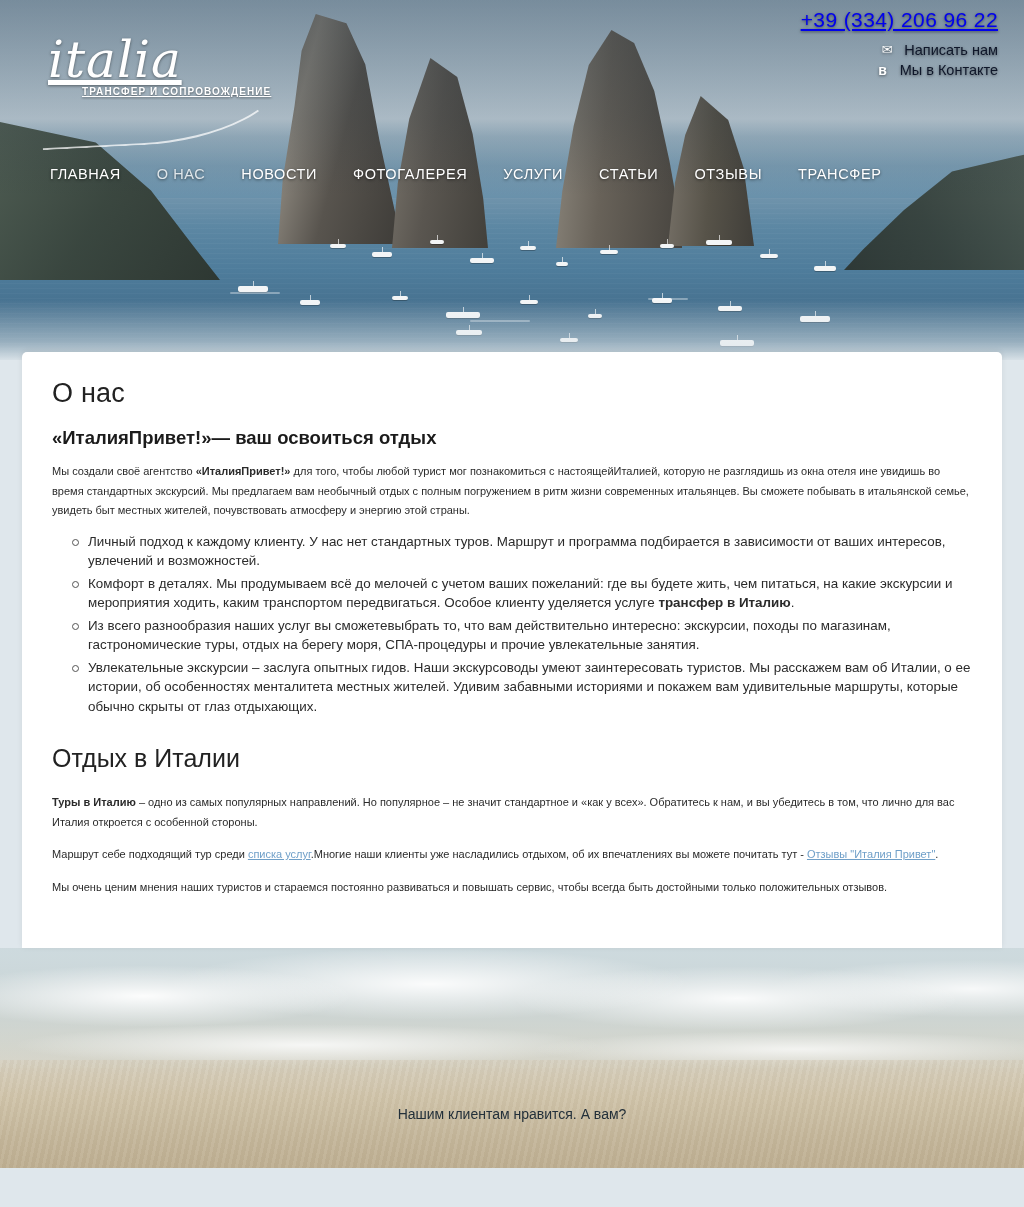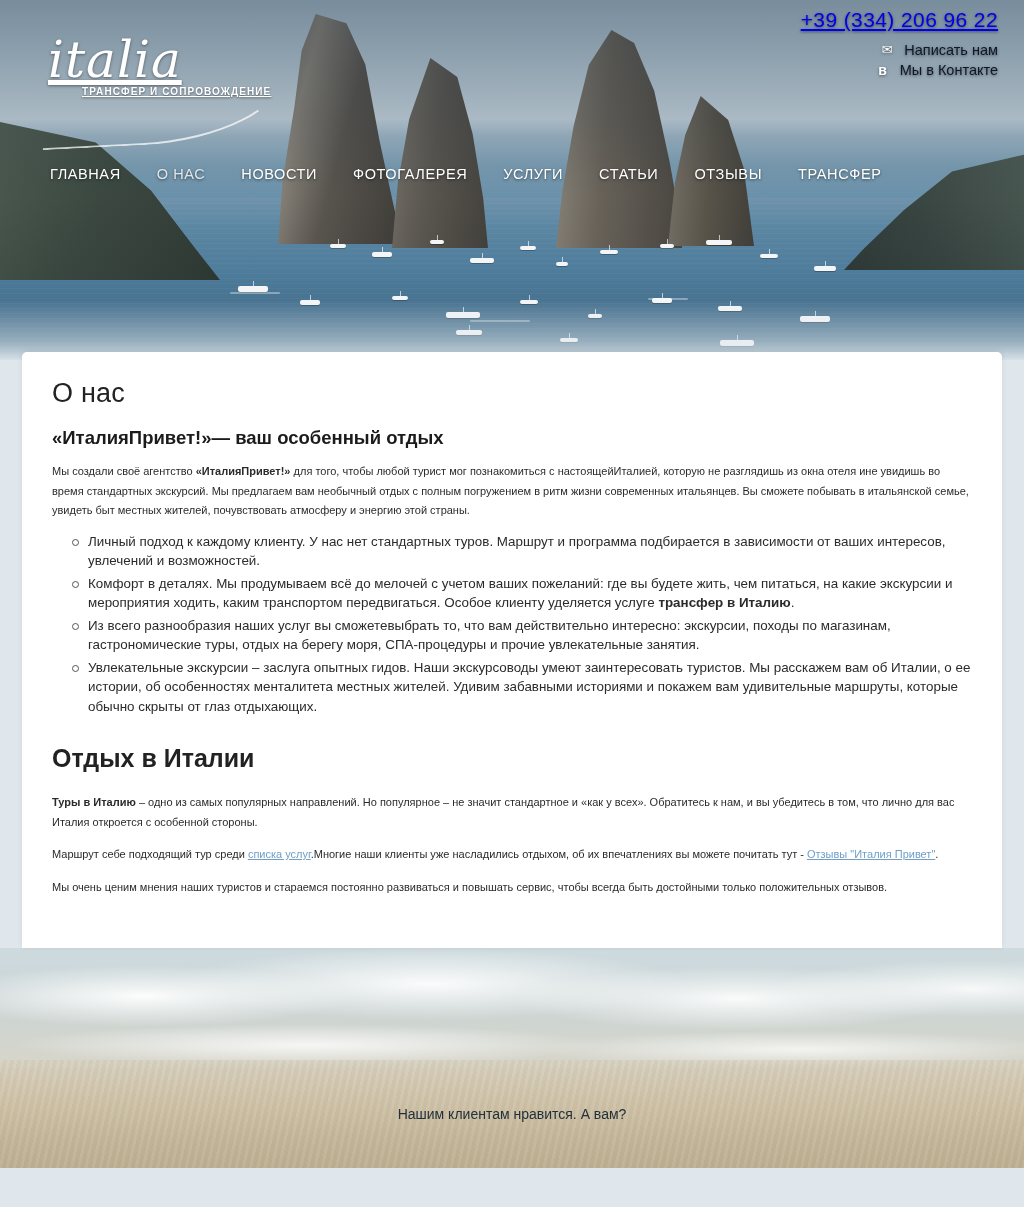--- a/index.html
+++ b/index.html
@@ -239,21 +239,21 @@
     letter-spacing: .2px;
   }
   .content h2 {
     font-size: 18.5px;
     font-weight: bold;
     color: #1b1b1b;
     margin: 0 0 12px 0;
   }
   .content h3.section {
     font-size: 25px;
-    font-weight: bold;
+    font-weight: normal;
     color: #222;
     margin: 28px 0 20px 0;
   }
   .content p {
     font-size: 11px;
     line-height: 19.5px;
     color: #2b2b2b;
     margin: 13px 0 11px 0;
     text-align: left;
   }
@@ -406,21 +406,21 @@
     <a href="#">ФОТОГАЛЕРЕЯ</a>
     <a href="#">УСЛУГИ</a>
     <a href="#">СТАТЬИ</a>
     <a href="#">ОТЗЫВЫ</a>
     <a href="#">ТРАНСФЕР</a>
   </nav>
 </div>
 
 <main class="content">
   <h1>О нас</h1>
-  <h2>«ИталияПривет!»— ваш особенный отдых</h2>
+  <h2>«ИталияПривет!»— ваш освоиться отдых</h2>
 
   <p><span>Мы создали своё агентство </span><b>«ИталияПривет!»</b><span> для того, чтобы любой турист мог познакомиться с настоящейИталией, которую не разглядишь из окна отеля ине увидишь во время стандартных экскурсий. Мы предлагаем вам необычный отдых с полным погружением в ритм жизни современных итальянцев. Вы сможете побывать в итальянской семье, увидеть быт местных жителей, почувствовать атмосферу и энергию этой страны.</span></p>
 
 
   <ul class="secrets">
     <li><span>Личный подход к каждому клиенту. У нас нет стандартных туров. Маршрут и программа подбирается в зависимости от ваших интересов, увлечений и возможностей.</span><b></b><span></span></li>
     <li><span>Комфорт в деталях. Мы продумываем всё до мелочей с учетом ваших пожеланий: где вы будете жить, чем питаться, на какие экскурсии и мероприятия ходить, каким транспортом передвигаться. Особое клиенту уделяется услуге </span><b>трансфер в Италию</b><span>.</span></li>
     <li><span>Из всего разнообразия наших услуг вы сможетевыбрать то, что вам действительно интересно: экскурсии, походы по магазинам, гастрономические туры, отдых на берегу моря, СПА-процедуры и прочие увлекательные занятия.</span><b></b><span></span></li>
     <li><span>Увлекательные экскурсии – заслуга опытных гидов. Наши экскурсоводы умеют заинтересовать туристов. Мы расскажем вам об Италии, о ее истории, об особенностях менталитета местных жителей. Удивим забавными историями и покажем вам удивительные маршруты, которые обычно скрыты от глаз отдыхающих.</span><b></b><span></span></li>
   </ul>

